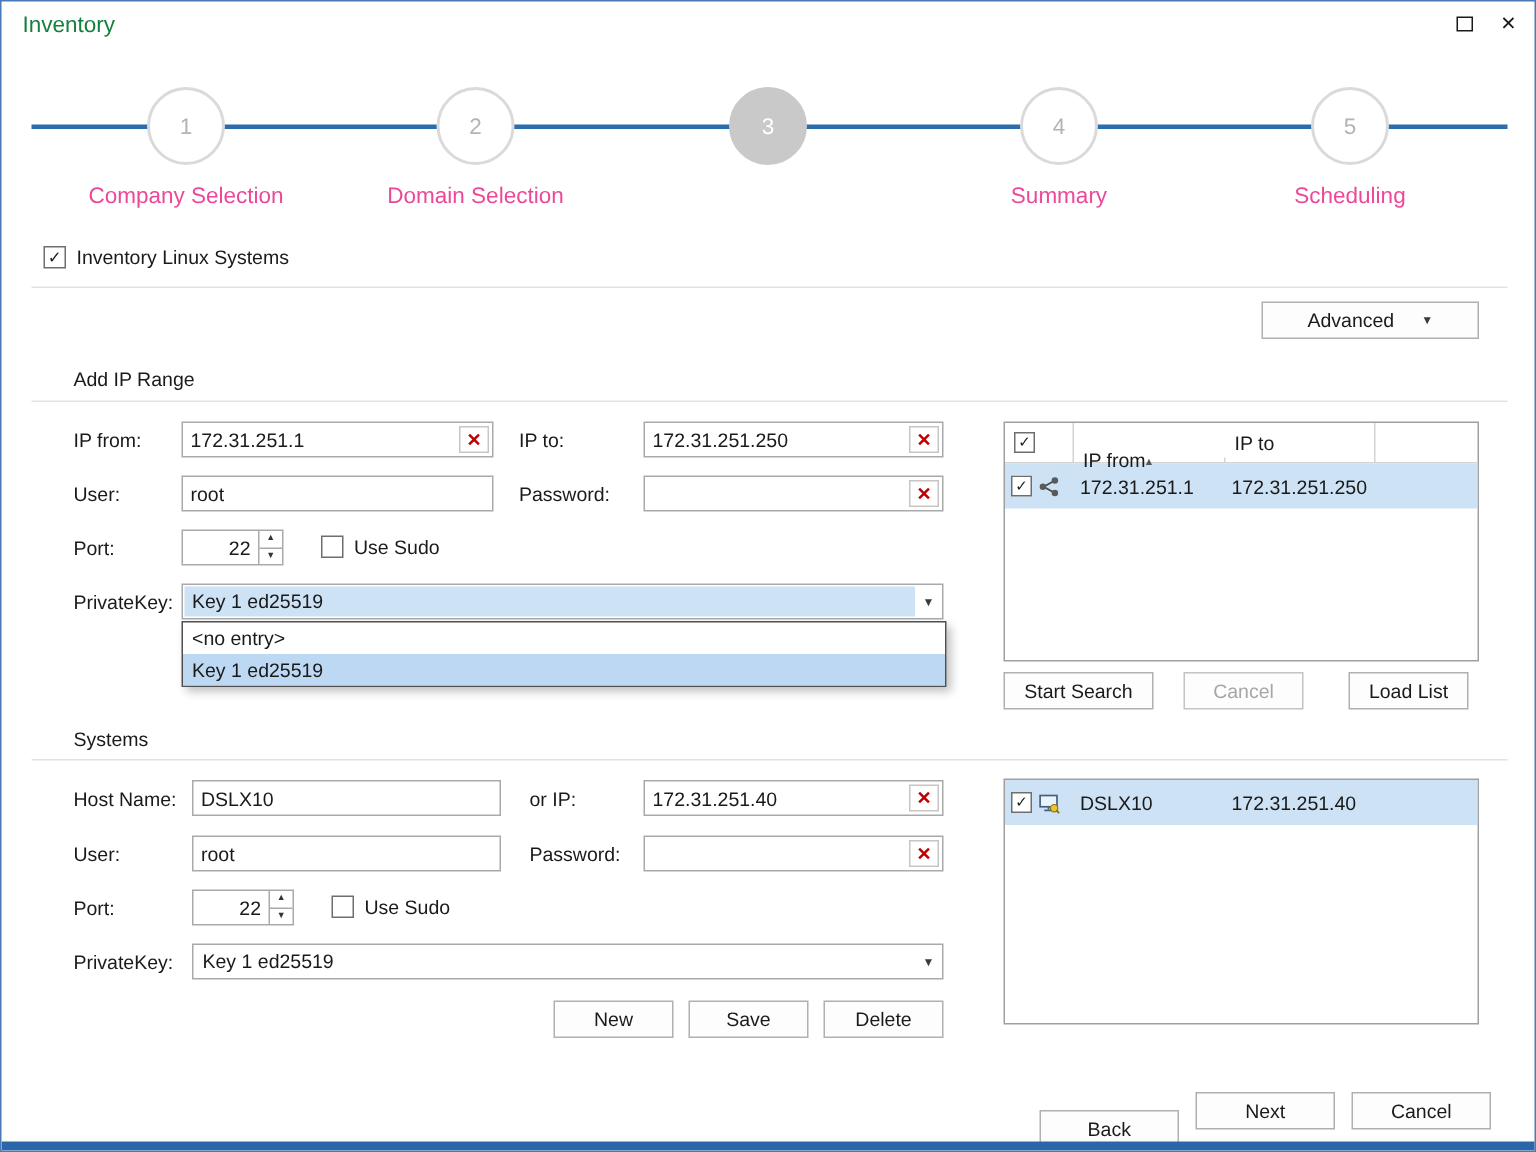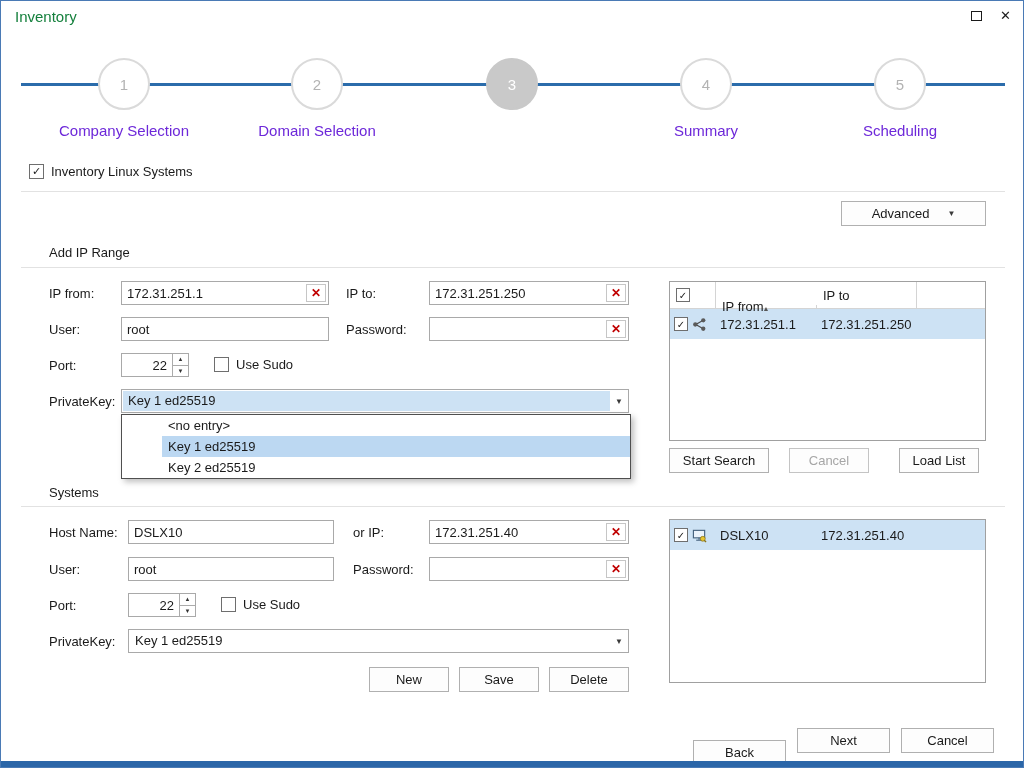--- a/index.html
+++ b/index.html
@@ -14,21 +14,21 @@
   .win-controls { right:12px; top:9px; display:flex; gap:18px; align-items:center; }
   .max-icon { width:11px; height:10px; border:1.5px solid #1a1a1a; display:inline-block; }
   .close-icon { font-size:13px; color:#1a1a1a; line-height:12px; }
 
   
   .step-line { left:20px; width:984px; top:82px; height:3px; background:#2b6cab; }
   .step-circle { width:52px; height:52px; border-radius:50%; background:#fff;
                  border:2px solid #dadada; top:57px; display:flex; align-items:center;
                  justify-content:center; color:#b3b3b3; font-size:15px; }
   .step-circle.active { background:#c9c9c9; border-color:#c9c9c9; color:#fff; }
-  .step-label { top:121px; width:200px; text-align:center; color:#6d28d9; font-size:15px; }
+  .step-label { top:121px; width:200px; text-align:center; color:#ec4899; font-size:15px; }
   .step-label.active { color:#3c3c3c; }
 
   
   .sep { left:20px; width:984px; height:1px; background:#e2e2e2; }
   .section-title { color:#1a1a1a; }
 
   
   .chk-row { display:flex; align-items:center; gap:7px; }
   .chk { width:15px; height:15px; border:1px solid #6e6e6e; background:#fff;
          display:inline-flex; align-items:center; justify-content:center;
@@ -167,24 +167,23 @@
     <span class="chk"></span>
     <span class="lbl">Use Sudo</span>
   </div>
 
   <span class="abs lbl" style="left:48px;top:393px;">PrivateKey:</span>
   <div class="abs combo" style="left:120px;top:388px;width:508px;">
     <span class="combo-val hl">Key 1 ed25519</span>
     <span class="combo-arrow">▼</span>
   </div>
 
-  <div class="abs dropdown" style="left:120px;top:413px;width:510px;padding-left:40px;">
+  <div class="abs dropdown" style="left:120px;top:413px;width:510px;">
     <div class="dd-item">&lt;no entry&gt;</div>
     <div class="dd-item sel">Key 1 ed25519</div>
-    <div class="dd-item">Key 2 ed25519</div>
   </div>
 
   <div class="abs grid" style="left:668px;top:280px;width:317px;height:160px;">
     <div class="grid-header">
       <div class="gh-cell" style="width:46px;">
         <span class="chk small">
             <span>✓</span>
           </span>
       </div>
       <div class="gh-cell" style="width:101px;margin-top:23px;">

